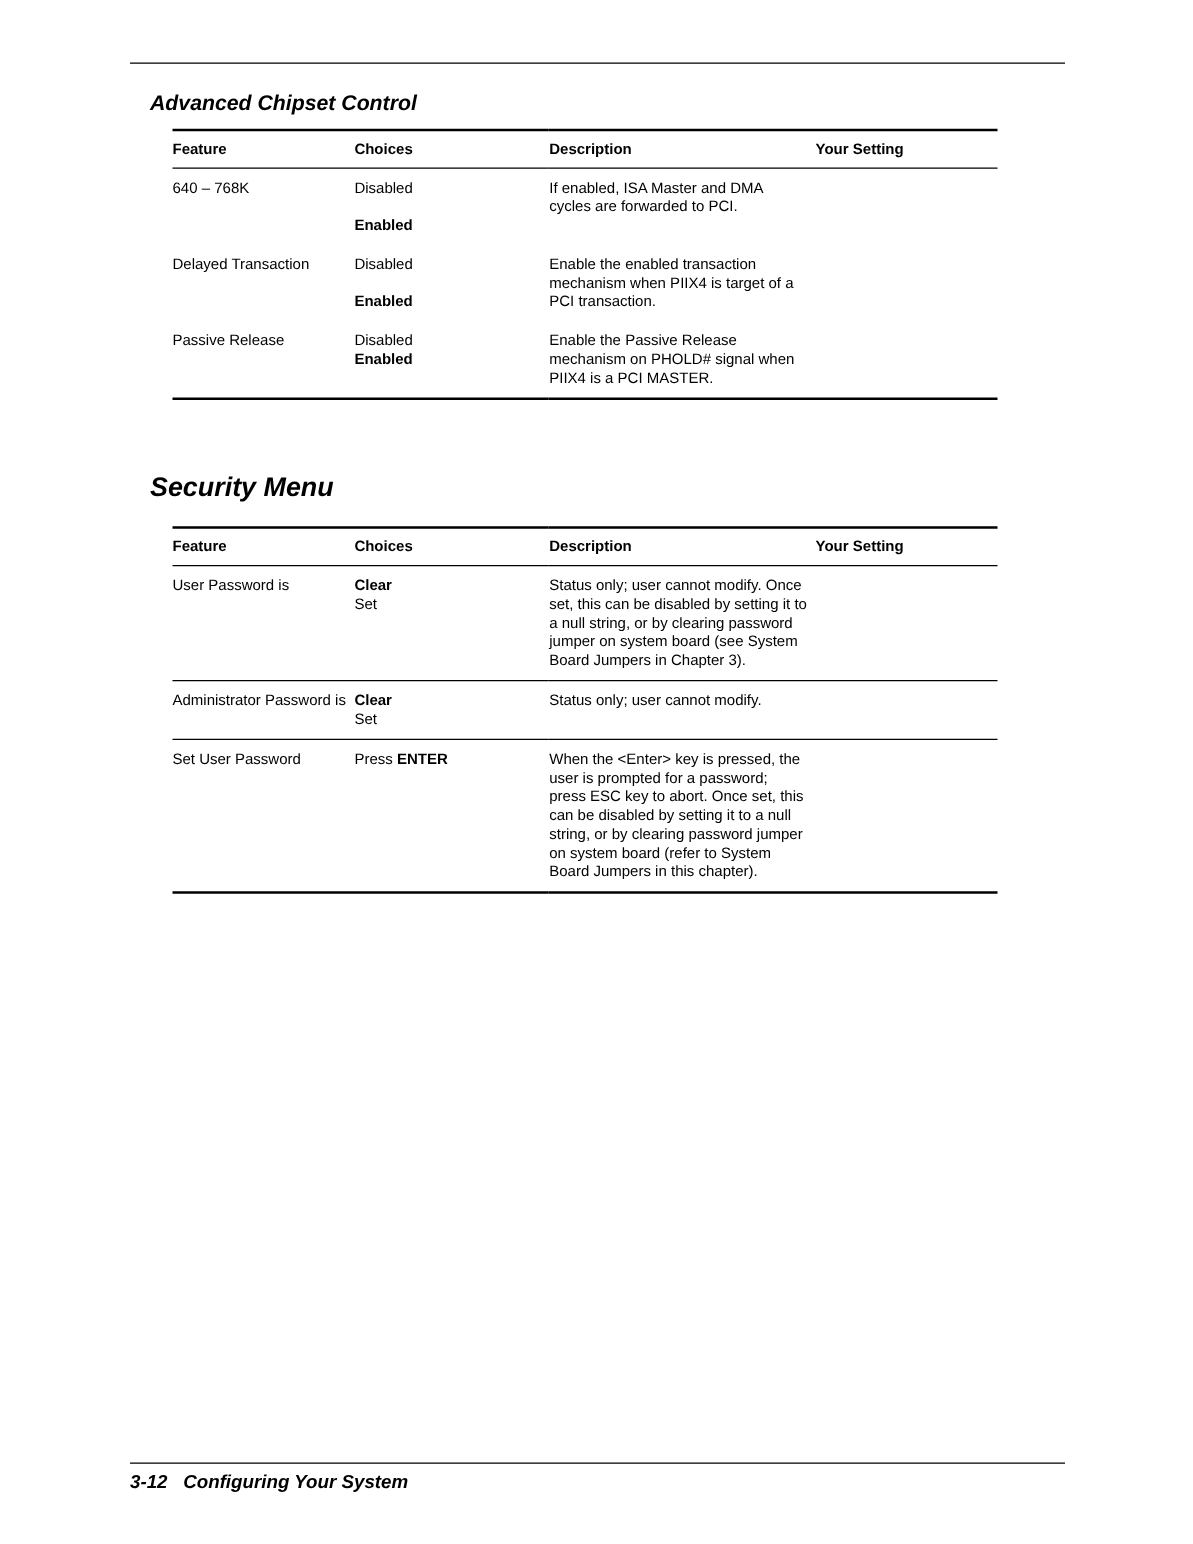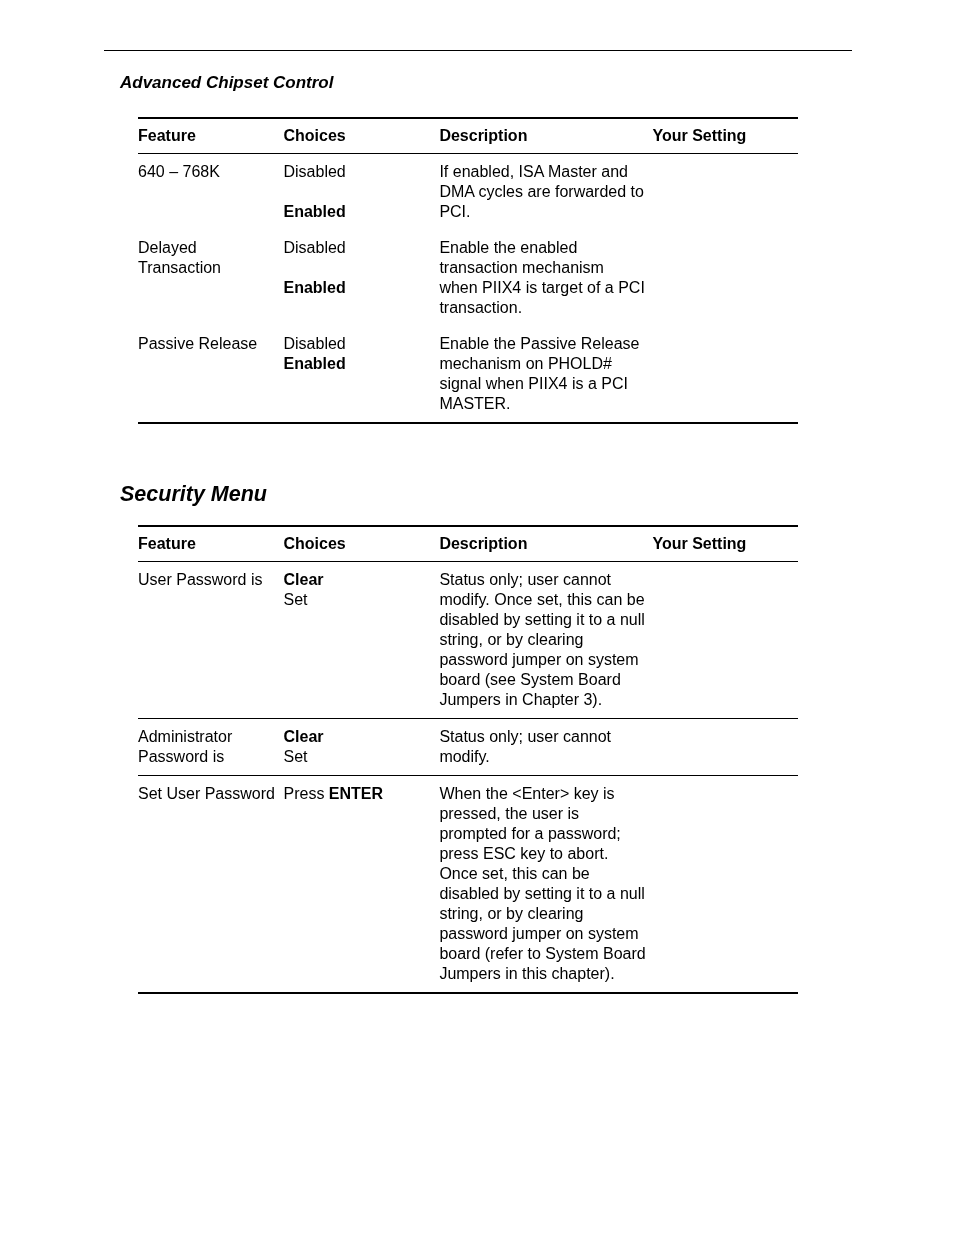--- a/index.html
+++ b/index.html
@@ -19,32 +19,32 @@
       bottom: 45px;
       border-top: 1.5px solid #000;
     }
     .content {
       padding: 22px 16px 0 16px;
     }
     .section-title {
       font-style: italic;
       font-weight: bold;
       font-size: 17px;
-      margin-bottom: 24px;
+      margin-bottom: 10px;
     }
     .section-title.big {
       font-size: 21.5px;
       margin-top: 58px;
       margin-bottom: 18px;
     }
     table {
       border-collapse: collapse;
       width: 660px;
       margin-left: 18px;
-      font-size: 16px;
+      font-size: 12px;
       line-height: 1.25;
     }
     thead tr th {
       text-align: left;
       font-weight: bold;
       padding: 7px 6px 7px 0;
       border-top: 2px solid #000;
       border-bottom: 1px solid #000;
       vertical-align: top;
     }
@@ -192,13 +192,16 @@
             <span>Press </span><span class="bold">ENTER</span>
           </td>
           <td>When the &lt;Enter&gt; key is pressed, the user is prompted for a password; press ESC key to abort. Once set, this can be disabled by setting it to a null string, or by clearing password jumper on system board (refer to System Board Jumpers in this chapter).</td>
           <td></td>
         </tr>
       </tbody>
     </table>
 
   </div>
 
+  <div class="footer">
+    <span>3-12</span>&nbsp;&nbsp;&nbsp;<span>Configuring Your System</span>
+  </div>
 </div>
 
 </body></html>

